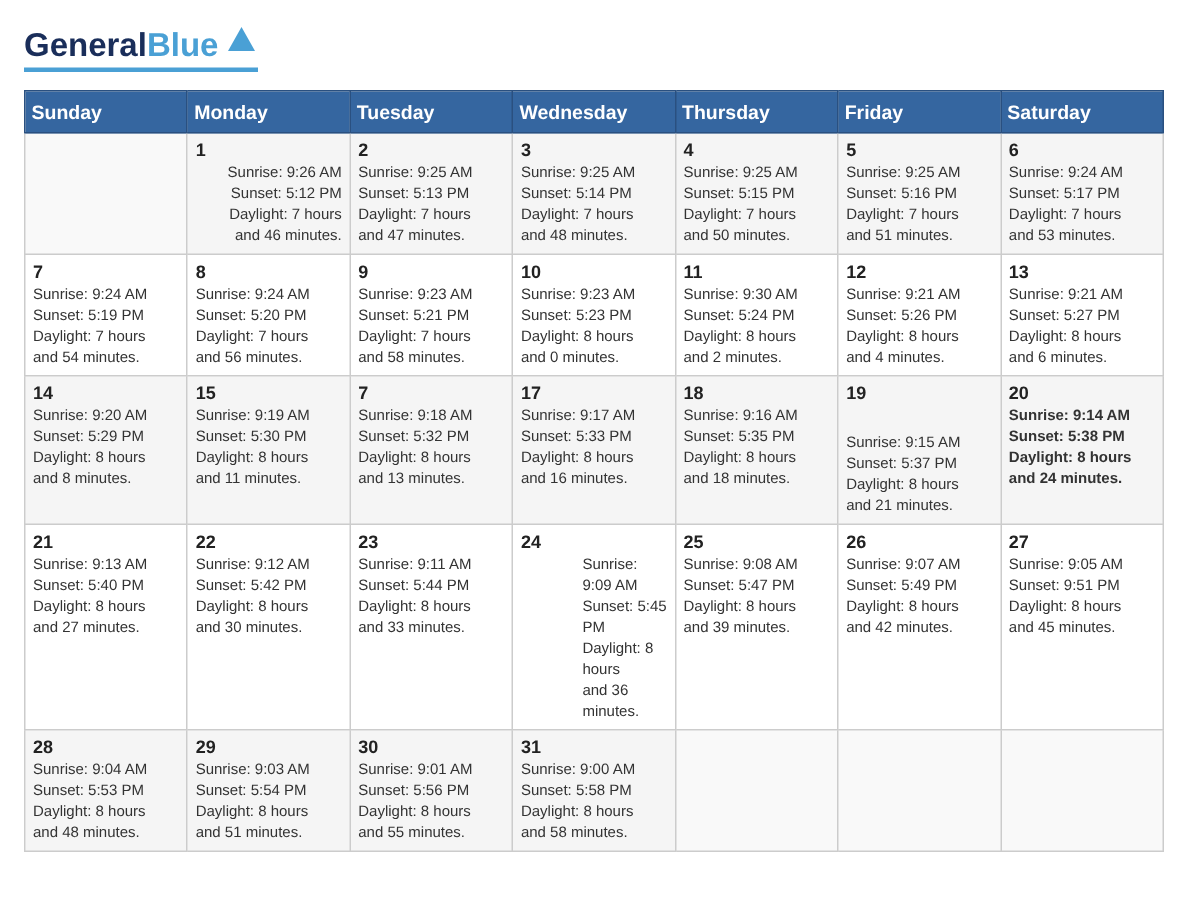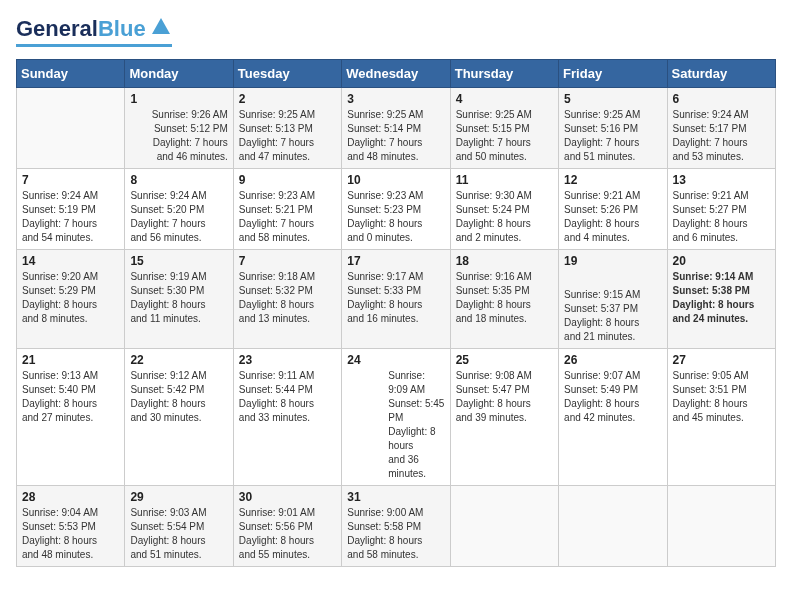--- a/index.html
+++ b/index.html
@@ -302,21 +302,21 @@
         <td>
           <span class="day-num">26</span>
           <div class="day-info" style="white-space: pre-line;">Sunrise: 9:07 AM
 Sunset: 5:49 PM
 Daylight: 8 hours
 and 42 minutes.</div>
         </td>
         <td>
           <span class="day-num">27</span>
           <div class="day-info" style="white-space: pre-line;">Sunrise: 9:05 AM
-Sunset: 3:51 PM
+Sunset: 9:51 PM
 Daylight: 8 hours
 and 45 minutes.</div>
         </td>
       </tr>
       <tr>
         <td>
           <span class="day-num">28</span>
           <div class="day-info" style="white-space: pre-line;">Sunrise: 9:04 AM
 Sunset: 5:53 PM
 Daylight: 8 hours

